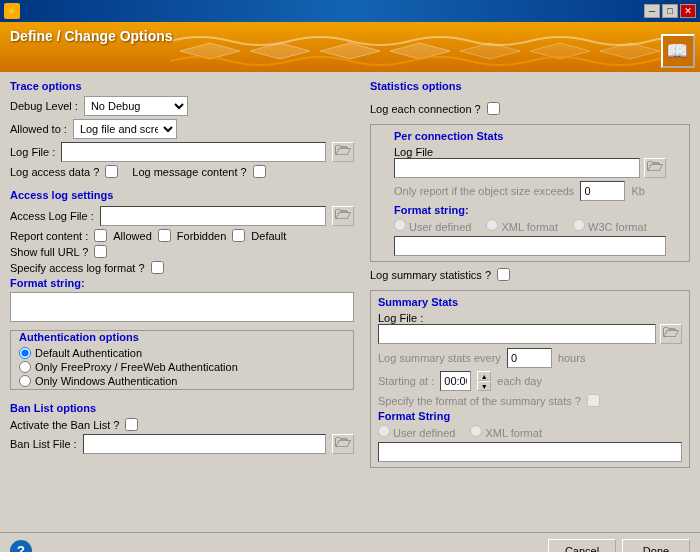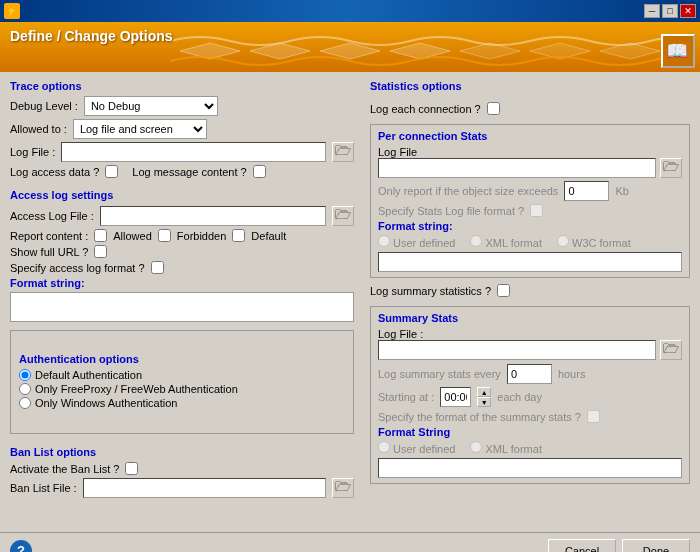--- a/index.html
+++ b/index.html
@@ -163,21 +163,21 @@
       border: 1px solid #999;
       background: white;
       height: 30px;
       width: 100%;
       margin-top: 3px;
     }
 
     
     .auth-section {
       border: 1px solid #999;
-      padding: 22px 8px;
+      padding: 0 8px;
     }
 
     
     .ban-section {
       margin-top: 4px;
     }
 
     
     input[type="radio"] {
       width: 12px;
@@ -187,21 +187,21 @@
     .radio-row {
       display: flex;
       align-items: center;
       gap: 4px;
       margin-bottom: 2px;
       font-size: 11px;
     }
 
     .per-connection-group {
       border: 1px solid #999;
-      padding: 5px 7px;
+      padding: 5px 23px;
     }
 
     .summary-stats-group {
       border: 1px solid #999;
       padding: 5px 7px;
     }
 
     .group-title {
       color: #0000cc;
       font-weight: bold;
@@ -272,21 +272,21 @@
       border-radius: 50%;
       display: flex;
       align-items: center;
       justify-content: center;
       font-weight: bold;
       font-size: 13px;
       margin-right: auto;
     }
 
     .select-dropdown {
-      width: 134px;
+      width: 104px;
     }
 
     .disabled-text {
       color: #888;
     }
 
     .spinbox {
       width: 45px;
       height: 20px;
       border: 1px inset #999;
@@ -481,24 +481,20 @@
           <button class="folder-btn">🗁</button>
         </div>
       </div>
 
       <div class="form-row">
         <label class="disabled-text">Only report if the object size exceeds</label>
         <input type="text" class="spinbox" value="0" style="">
         <label class="disabled-text">Kb</label>
       </div>
 
-      <div class="form-row">
-        <label class="disabled-text">Specify Stats Log file format ?</label>
-        <input type="checkbox" disabled="" style="">
-      </div>
 
       <div>
         <span class="format-string-label">Format string:</span>
         <div class="format-radio-row">
           <label class="disabled-text">
             <input type="radio" name="stats_format" disabled="" style="">
             <span>User defined</span>
           </label>
           <label class="disabled-text">
             <input type="radio" name="stats_format" disabled="" style="">

